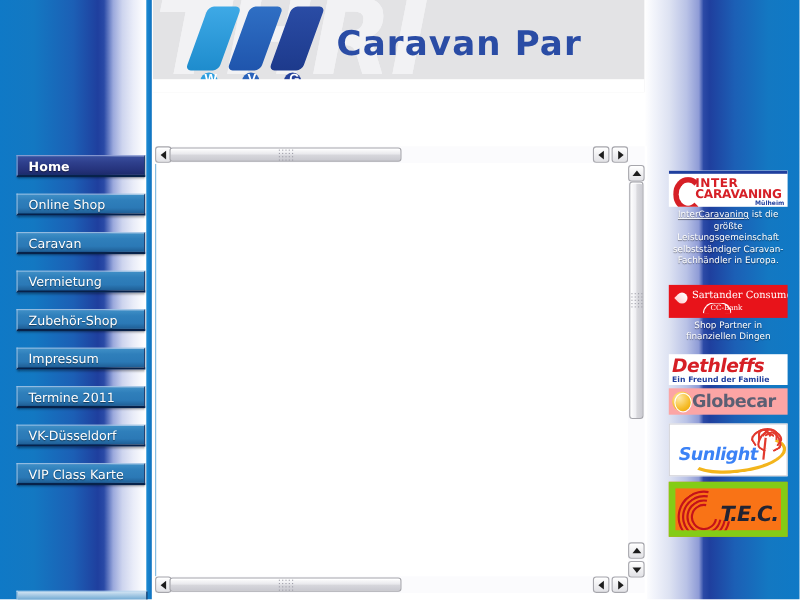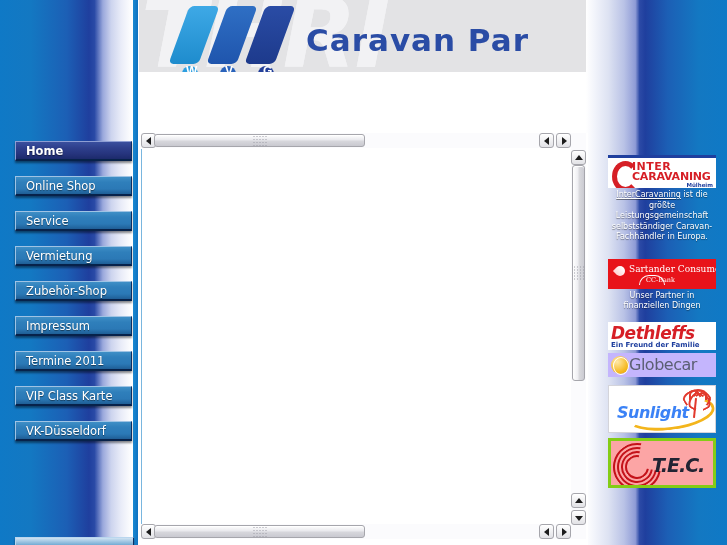--- a/index.html
+++ b/index.html
@@ -155,21 +155,21 @@
     border:1px solid #ffffff;border-bottom:none;border-radius:14px 14px 0 0;}
 
   
   #ad-deth{height:28px;border:0;background:#ffffff;}
   #deth-t{position:absolute;left:3px;top:1px;color:#d61f26;font-weight:bold;font-style:italic;
     font-size:17px;font-family:"DejaVu Sans",sans-serif;letter-spacing:-.5px;}
   #deth-s{position:absolute;left:3px;top:19px;color:#1f3f9e;font-weight:bold;font-size:7px;
     font-family:"DejaVu Sans",sans-serif;white-space:nowrap;}
 
   
-  #ad-globe{height:24px;border:0;background:#c4b5fd;}
+  #ad-globe{height:24px;border:0;background:#fca5a5;font-weight:bold;}
   #globe-ball{position:absolute;left:3px;top:3px;width:18px;height:18px;border-radius:50%;
     background:radial-gradient(circle at 35% 32%,#ffe9a8,#f5b921 62%,#e09b0c);}
   #globe-ball:before{content:"";position:absolute;left:2px;top:1px;width:14px;height:16px;
     border:1px solid #ffffff;border-radius:50%;}
   #globe-t{position:absolute;left:21px;top:2px;color:#5b5f73;font-size:16px;
     font-family:"DejaVu Sans",sans-serif;letter-spacing:-.5px;white-space:nowrap;}
 
   
   #ad-possl{height:23px;border:0;background:#ffffff;}
   #possl-20{position:absolute;left:1px;top:0px;color:#b6b6bb;font-weight:bold;font-style:italic;
@@ -186,21 +186,21 @@
   #sun-swoosh{position:absolute;left:16px;top:10px;width:84px;height:28px;
     border:3px solid #f3b51c;border-radius:50%;border-top-color:transparent;border-left-color:transparent;
     transform:rotate(-7deg);}
   #sun-palm{position:absolute;right:7px;top:3px;width:26px;height:30px;}
   .frond{position:absolute;width:14px;height:9px;border:2px solid #e23a2e;
     border-radius:50% 50% 0 0;border-bottom:none;}
   #sun-trunk{position:absolute;left:12px;top:9px;width:2px;height:20px;background:#e23a2e;
     transform:rotate(6deg);}
 
   
-  #ad-tec{height:50px;border:3px solid #84cc16;background:#fca5a5;}
+  #ad-tec{height:50px;border:6px solid #84cc16;background:#f97316;}
   .tecarc{position:absolute;border:2px solid #c4121a;border-radius:50%;
     border-right-color:transparent;}
   #tec-t{position:absolute;left:41px;top:13px;color:#222433;font-weight:bold;font-style:italic;
     font-size:19px;font-family:"DejaVu Sans",sans-serif;letter-spacing:-1px;}
 </style>
 </head>
 <body>
 
 <div id="page">
 
@@ -230,39 +230,39 @@
   </div>
 
   <div id="menu">
     <div class="btn active">
       <span class="btn-lbl">Home</span>
     </div>
     <div class="btn">
       <span class="btn-lbl">Online Shop</span>
     </div>
     <div class="btn">
-      <span class="btn-lbl">Service</span>
+      <span class="btn-lbl">Caravan</span>
     </div>
     <div class="btn">
       <span class="btn-lbl">Vermietung</span>
     </div>
     <div class="btn">
       <span class="btn-lbl">Zubehör-Shop</span>
     </div>
     <div class="btn">
       <span class="btn-lbl">Impressum</span>
     </div>
     <div class="btn">
       <span class="btn-lbl">Termine 2011</span>
     </div>
     <div class="btn">
+      <span class="btn-lbl">VK-Düsseldorf</span>
+    </div>
+    <div class="btn">
       <span class="btn-lbl">VIP Class Karte</span>
-    </div>
-    <div class="btn">
-      <span class="btn-lbl">VK-Düsseldorf</span>
     </div>
   </div>
   <div id="btn-extra"></div>
 
   <div id="frame">
 
     <div id="frame-page"></div>
     <div id="frame-left-edge"></div>
 
     <div class="sb-track h" id="sb-top">
@@ -386,21 +386,21 @@
     <div class="ad-cap"><u>InterCaravaning</u><span> ist die größte Leistungsgemeinschaft selbstständiger Caravan-Fachhändler in Europa.</span></div>
 
     <div style="height:10px"></div>
 
     <div class="ad" id="ad-sant">
       <div id="sant-flame"></div>
       <div id="sant-t1">Sartander Consumer</div>
       <div id="sant-arc"></div>
       <div id="sant-cc">CC-Bank</div>
     </div>
-    <div class="ad-cap">Unser Partner in finanziellen Dingen</div>
+    <div class="ad-cap">Shop Partner in finanziellen Dingen</div>
 
     <div style="height:4px"></div>
 
     <div class="ad" id="ad-deth">
       <div id="deth-t">Dethleffs</div>
       <div id="deth-s">Ein Freund der Familie</div>
     </div>
 
     <div style="height:3px"></div>
 

